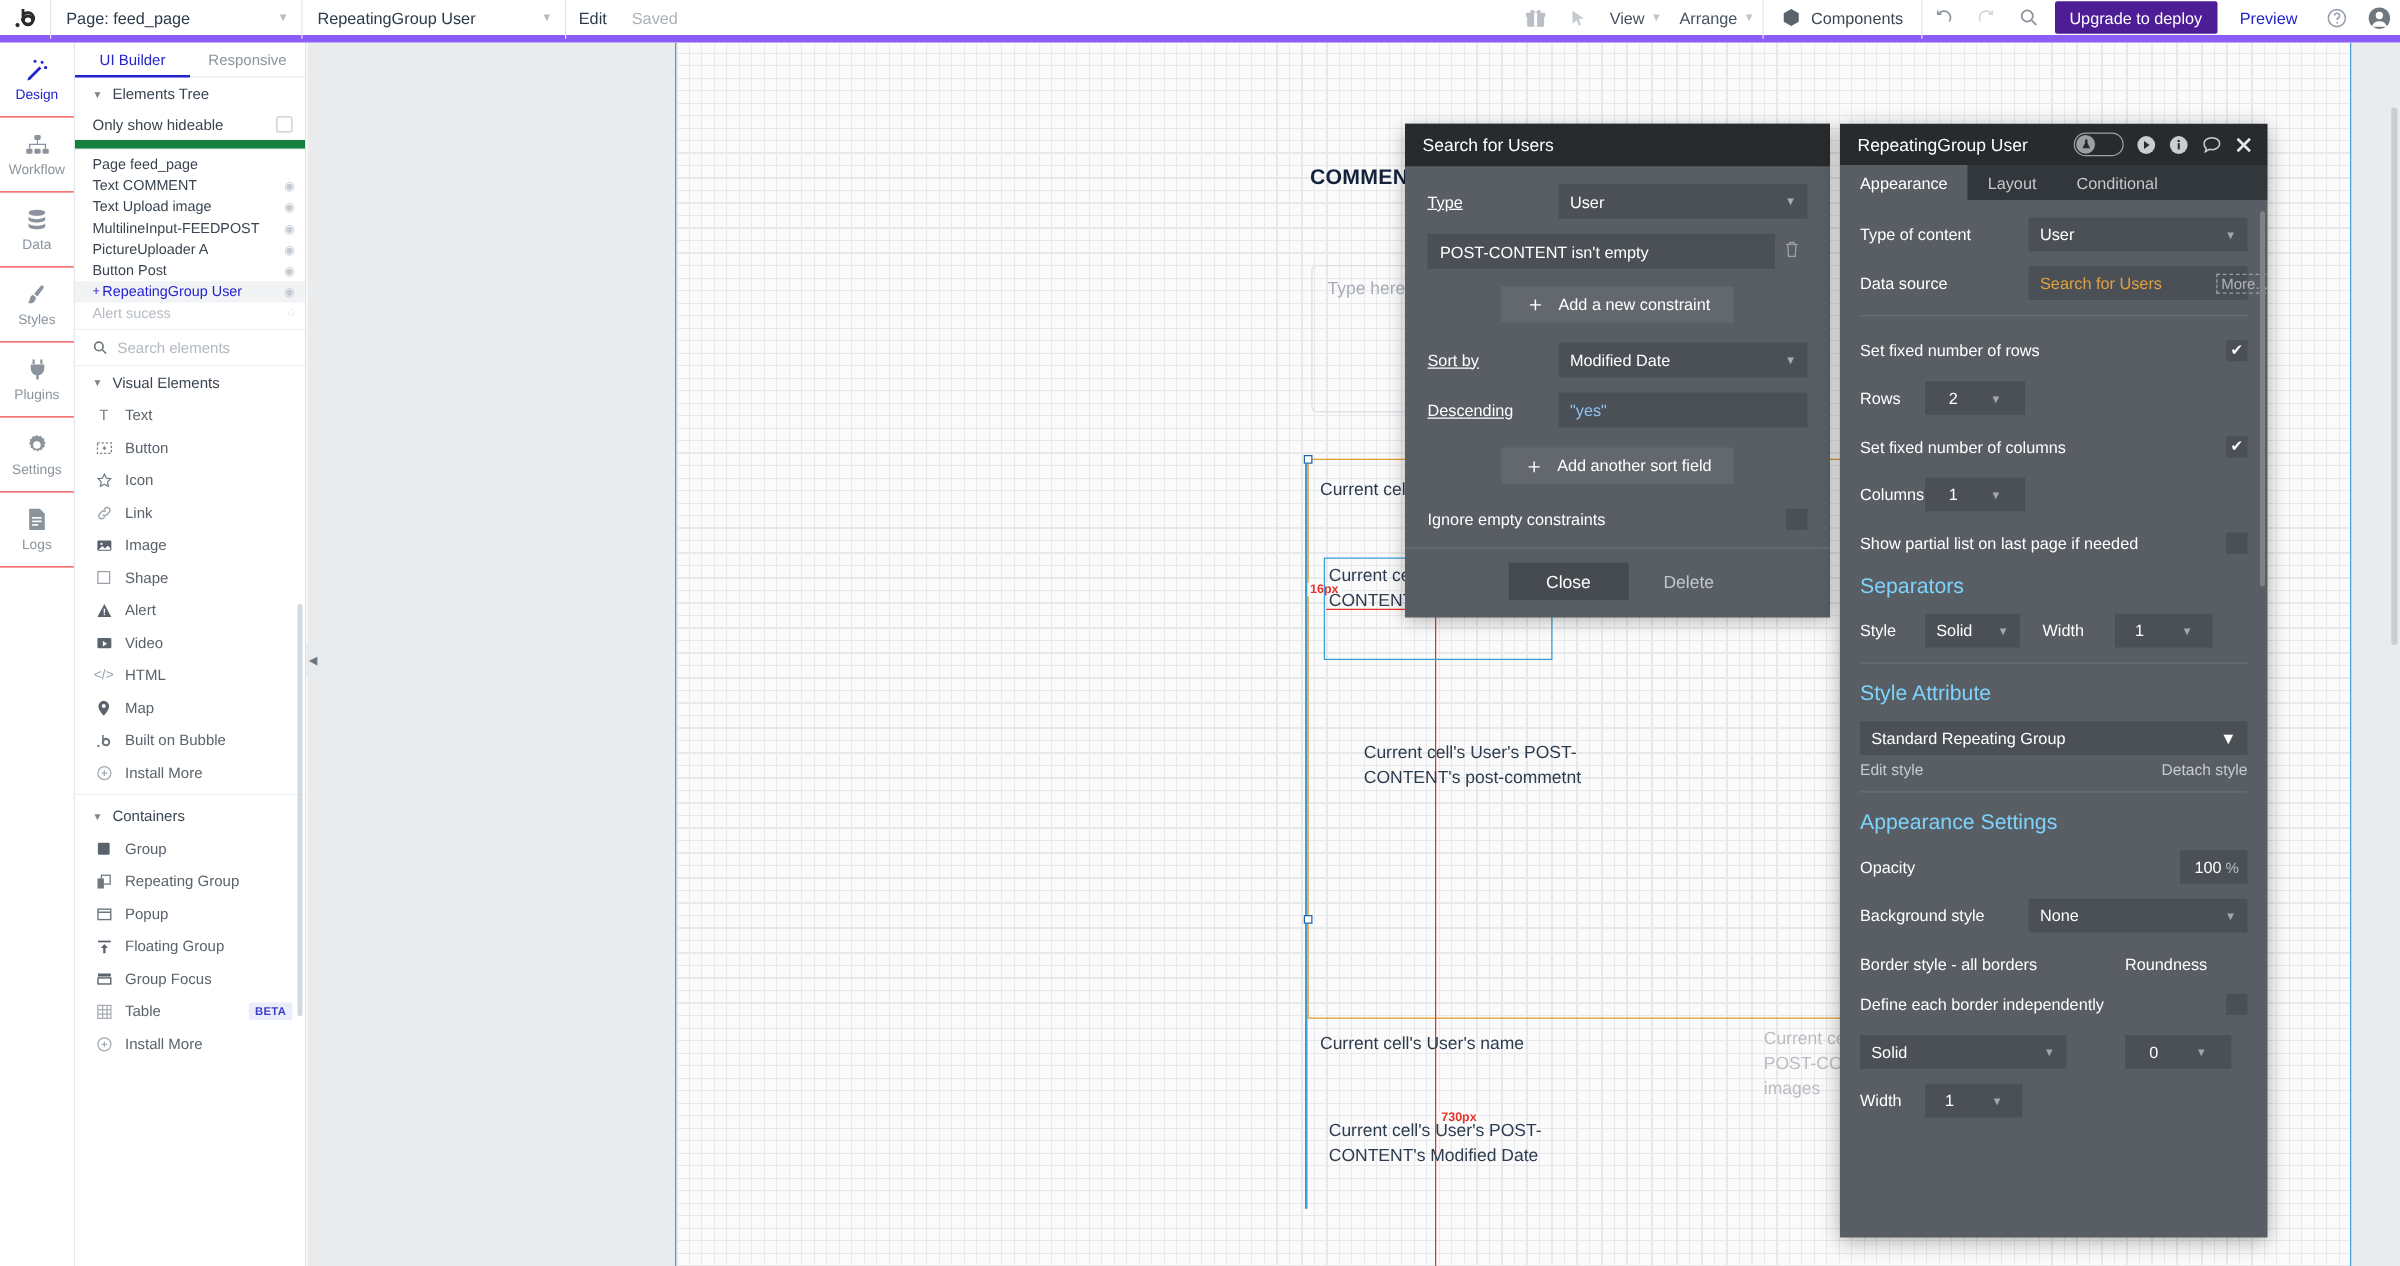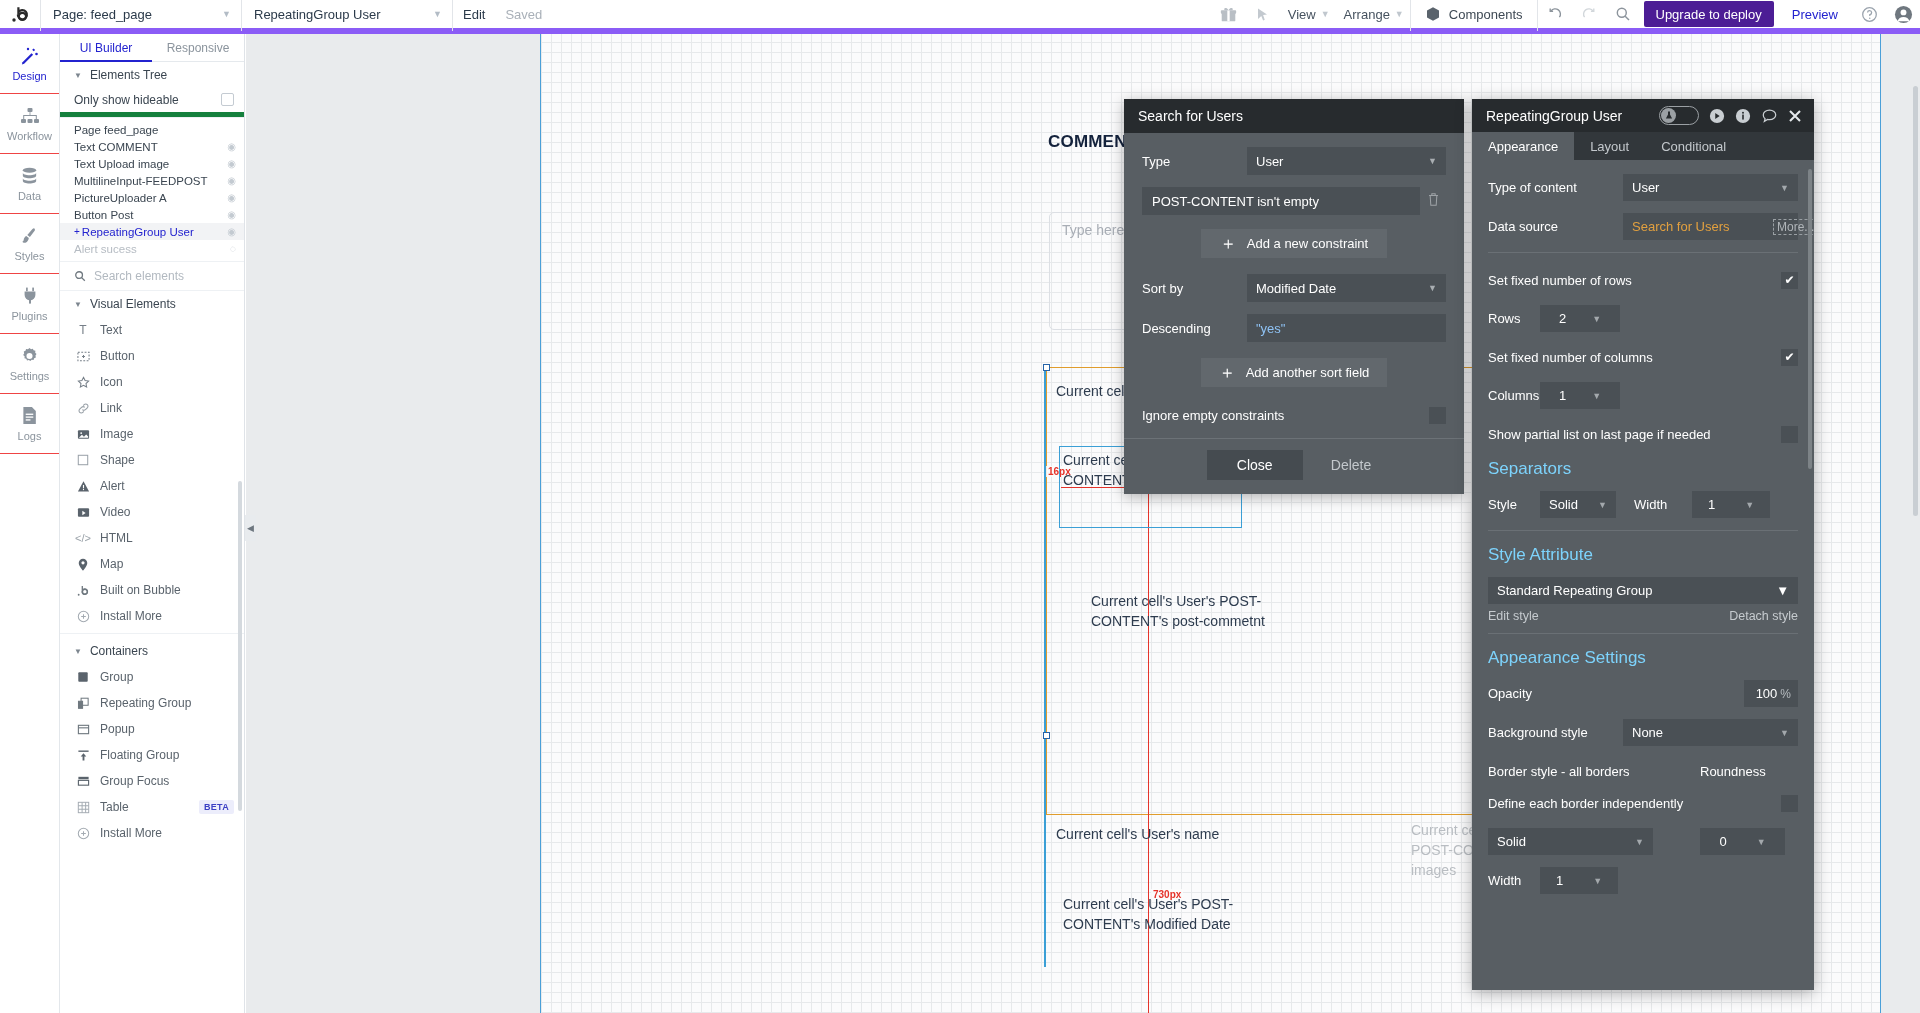--- a/index.html
+++ b/index.html
@@ -83,21 +83,21 @@
   .lp-section .tri { font-size: 8px; color: #7d868f; }
   .lp-row {
     display: flex; align-items: center; padding: 1px 8px 1px 14px;
     font-size: 11.5px; color: #3a4550; cursor: pointer; height: 17px;
   }
   .lp-row .eye { margin-left: auto; color: #c3cad1; font-size: 10px; }
   .lp-row.selected { background: #f2f3f5; color: #2323cf; }
   .lp-row.muted { color: #b6bcc3; }
   .lp-checkrow {
     display: flex; align-items: flex-start; padding: 5px 10px 5px 14px;
-    font-size: 12px; color: #3a4550; border-bottom: 5px solid #15803d;
+    font-size: 12px; color: #3a4550; border-bottom: 7px solid #15803d;
   }
   .lp-checkbox {
     margin-left: auto; width: 13px; height: 13px; border: 1px solid #c4cbd2;
     border-radius: 2px; background: #fff; cursor: pointer;
   }
   #elements-tree-body { border-top: 1px solid #eef1f4; padding: 3px 0 4px 0; }
   #lp-search {
     display: flex; align-items: center; gap: 8px; padding: 7px 10px 7px 14px;
     border-top: 1px solid #eef1f4; border-bottom: 1px solid #eef1f4;
     font-size: 12px; color: #b2b9c0; cursor: text;
@@ -195,21 +195,21 @@
     position: absolute; left: 1124px; top: 99px; width: 340px;
     background: #585e63; box-shadow: 0 3px 14px rgba(0,0,0,.3); z-index: 70;
     color: #ffffff; font-size: 13px;
   }
   #sd-header {
     background: #272b2e; height: 34px; display: flex; align-items: center;
     padding: 0 14px; font-size: 14px; color: #fff;
   }
   #sd-body { padding: 14px 18px 0 18px; }
   .sd-row { display: flex; align-items: center; margin-bottom: 12px; }
-  .sd-label { width: 105px; font-size: 13px; color: #ffffff; }
+  .sd-label { width: 105px; font-size: 13px; color: #ffffff; text-decoration: underline; }
   .sd-field {
     flex: 1; height: 28px; background: #4a5055; display: flex; align-items: center;
     justify-content: space-between; padding: 0 9px; font-size: 13px; cursor: pointer;
   }
   .sd-field .caret { color: #a9aeb2; font-size: 9px; }
   .sd-constraint {
     display: flex; align-items: center; margin: 6px 0 14px 0;
   }
   .sd-constraint .box {
     flex: 1; height: 28px; background: #4a5055; display: flex; align-items: center;

